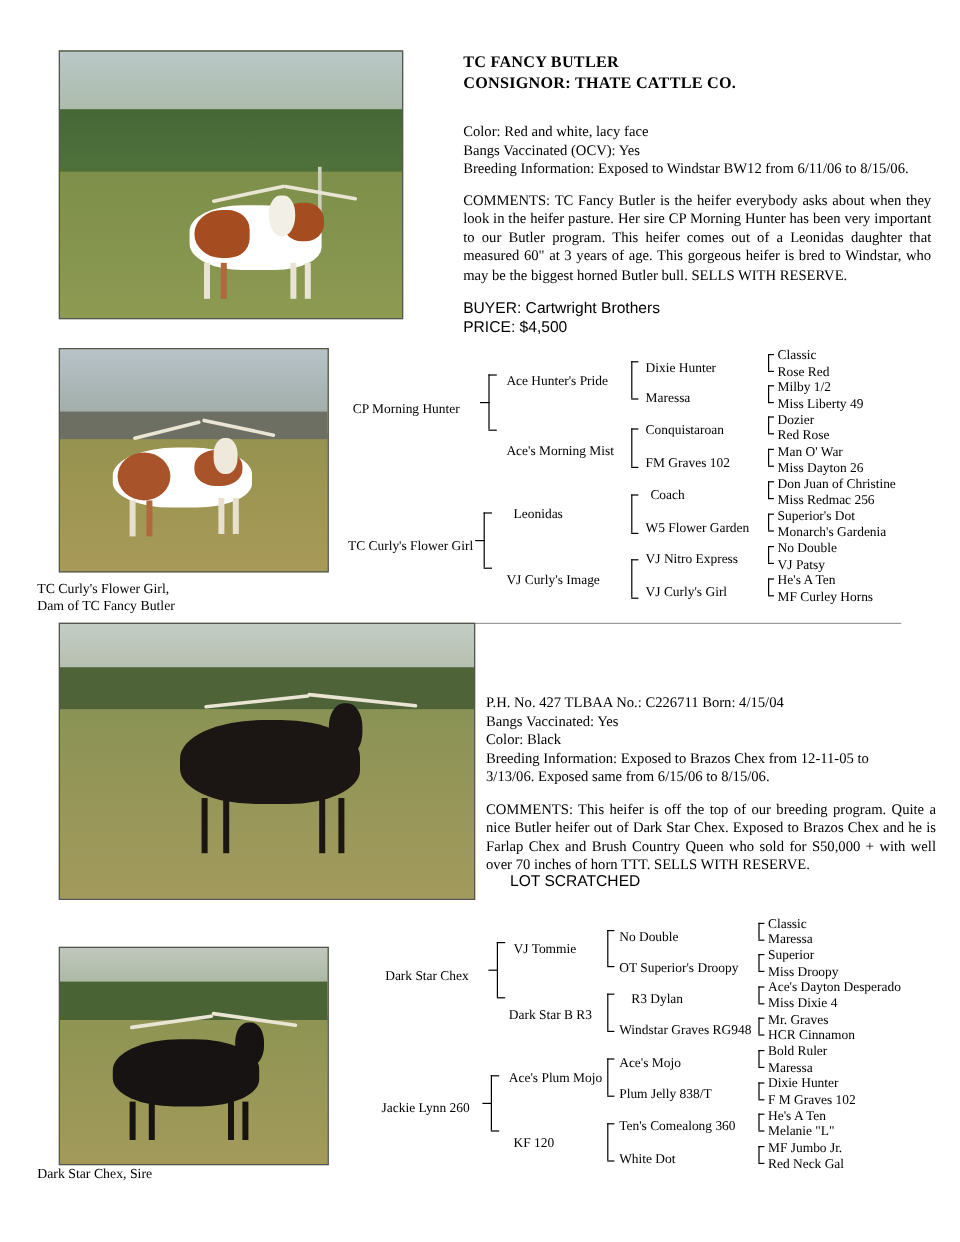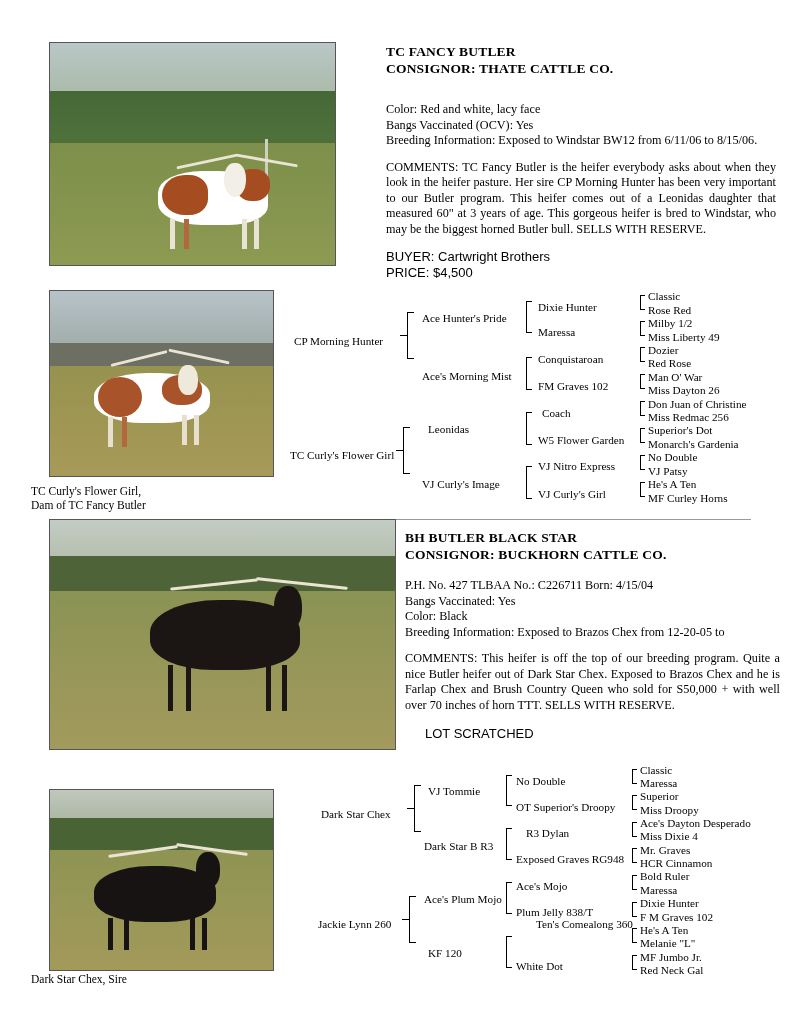--- a/index.html
+++ b/index.html
@@ -286,30 +286,27 @@
     <div class="horn" style="left:120px;top:63px;width:88px;transform:rotate(-6deg);"></div>
     <div class="horn" style="left:206px;top:62px;width:92px;transform:rotate(6deg);"></div>
     <div class="animal" style="left:100px;top:80px;width:150px;height:70px;background:#1b1613;"></div>
     <div style="position:absolute;left:224px;top:66px;width:28px;height:44px;background:#1b1613;border-radius:45%;"></div>
     <div class="leg" style="left:118px;top:145px;height:46px;background:#1b1613;"></div>
     <div class="leg" style="left:136px;top:145px;height:46px;background:#1b1613;"></div>
     <div class="leg" style="left:216px;top:145px;height:46px;background:#1b1613;"></div>
     <div class="leg" style="left:232px;top:145px;height:46px;background:#1b1613;"></div>
   </div>
 
-  <div class="title" style="position:absolute;left:405px;top:529px;width:380px;">
-    <div>BH BUTLER BLACK STAR</div>
-    <div>CONSIGNOR: BUCKHORN CATTLE CO.</div>
-  </div>
 
   <div class="body-txt" style="position:absolute;left:405px;top:578px;width:375px;">
     <p>P.H. No. 427          TLBAA No.:  C226711   Born: 4/15/04</p>
     <p>Bangs Vaccinated: Yes</p>
     <p>Color: Black</p>
-    <p>Breeding Information: Exposed to Brazos Chex from 12-20-05  to</p>
+    <p>Breeding Information: Exposed to Brazos Chex from 12-11-05  to</p>
+    <p>3/13/06. Exposed same from 6/15/06 to 8/15/06.</p>
     <div class="spacer"></div>
     <p style="text-align:justify;">COMMENTS: This heifer is off the top of our breeding program. Quite a nice Butler heifer out of Dark Star Chex. Exposed to Brazos Chex and he is Farlap Chex and Brush Country Queen who sold for S50,000 + with well over 70 inches of horn TTT. SELLS WITH RESERVE.</p>
   </div>
 
   <div class="scratched" style="position:absolute;left:405px;top:726px;margin-left:20px;">LOT SCRATCHED</div>
 
   <div class="photo" style="left:49px; top:789px; width:223px; height:180px; background:#8b8f52;">
     <div class="sky" style="height:56px; background:linear-gradient(#c0c8bd,#9aa88d);"></div>
     <div style="position:absolute;left:0;top:28px;width:100%;height:34px;background:#4a6334;"></div>
     <div class="ground" style="height:120px;background:linear-gradient(#8e9453,#a39a5a);"></div>
@@ -356,24 +353,24 @@
     <div class="vbar" style="left:216px; top:112px; height:31px;"></div>
     <div class="tick" style="left:216px; top:112px; width:6px;"></div>
     <div class="tick" style="left:216px; top:143px; width:6px;"></div>
     <div class="vbar" style="left:216px; top:166px; height:31px;"></div>
     <div class="tick" style="left:216px; top:166px; width:6px;"></div>
     <div class="tick" style="left:216px; top:197px; width:6px;"></div>
 
     <div class="node" style="left:226px; top:5px;">No Double</div>
     <div class="node" style="left:226px; top:31px;">OT Superior's Droopy</div>
     <div class="node" style="left:236px; top:57px;">R3 Dylan</div>
-    <div class="node" style="left:226px; top:83px;">Exposed Graves RG948</div>
+    <div class="node" style="left:226px; top:83px;">Windstar Graves RG948</div>
     <div class="node" style="left:226px; top:110px;">Ace's Mojo</div>
     <div class="node" style="left:226px; top:136px;">Plum Jelly 838/T</div>
-    <div class="node" style="left:226px; top:148px;margin-left:20px;">Ten's Comealong 360</div>
+    <div class="node" style="left:226px; top:163px;">Ten's Comealong 360</div>
     <div class="node" style="left:226px; top:190px;text-align:right;">White Dot</div>
 
     <div class="vbar" style="left:342px; top:-1px; height:14px;"></div>
     <div class="tick" style="left:342px; top:-1px; width:5px;"></div>
     <div class="tick" style="left:342px; top:13px; width:5px;"></div>
     <div class="vbar" style="left:342px; top:25px; height:14px;"></div>
     <div class="tick" style="left:342px; top:25px; width:5px;"></div>
     <div class="tick" style="left:342px; top:39px; width:5px;"></div>
     <div class="vbar" style="left:342px; top:52px; height:14px;"></div>
     <div class="tick" style="left:342px; top:52px; width:5px;"></div>

